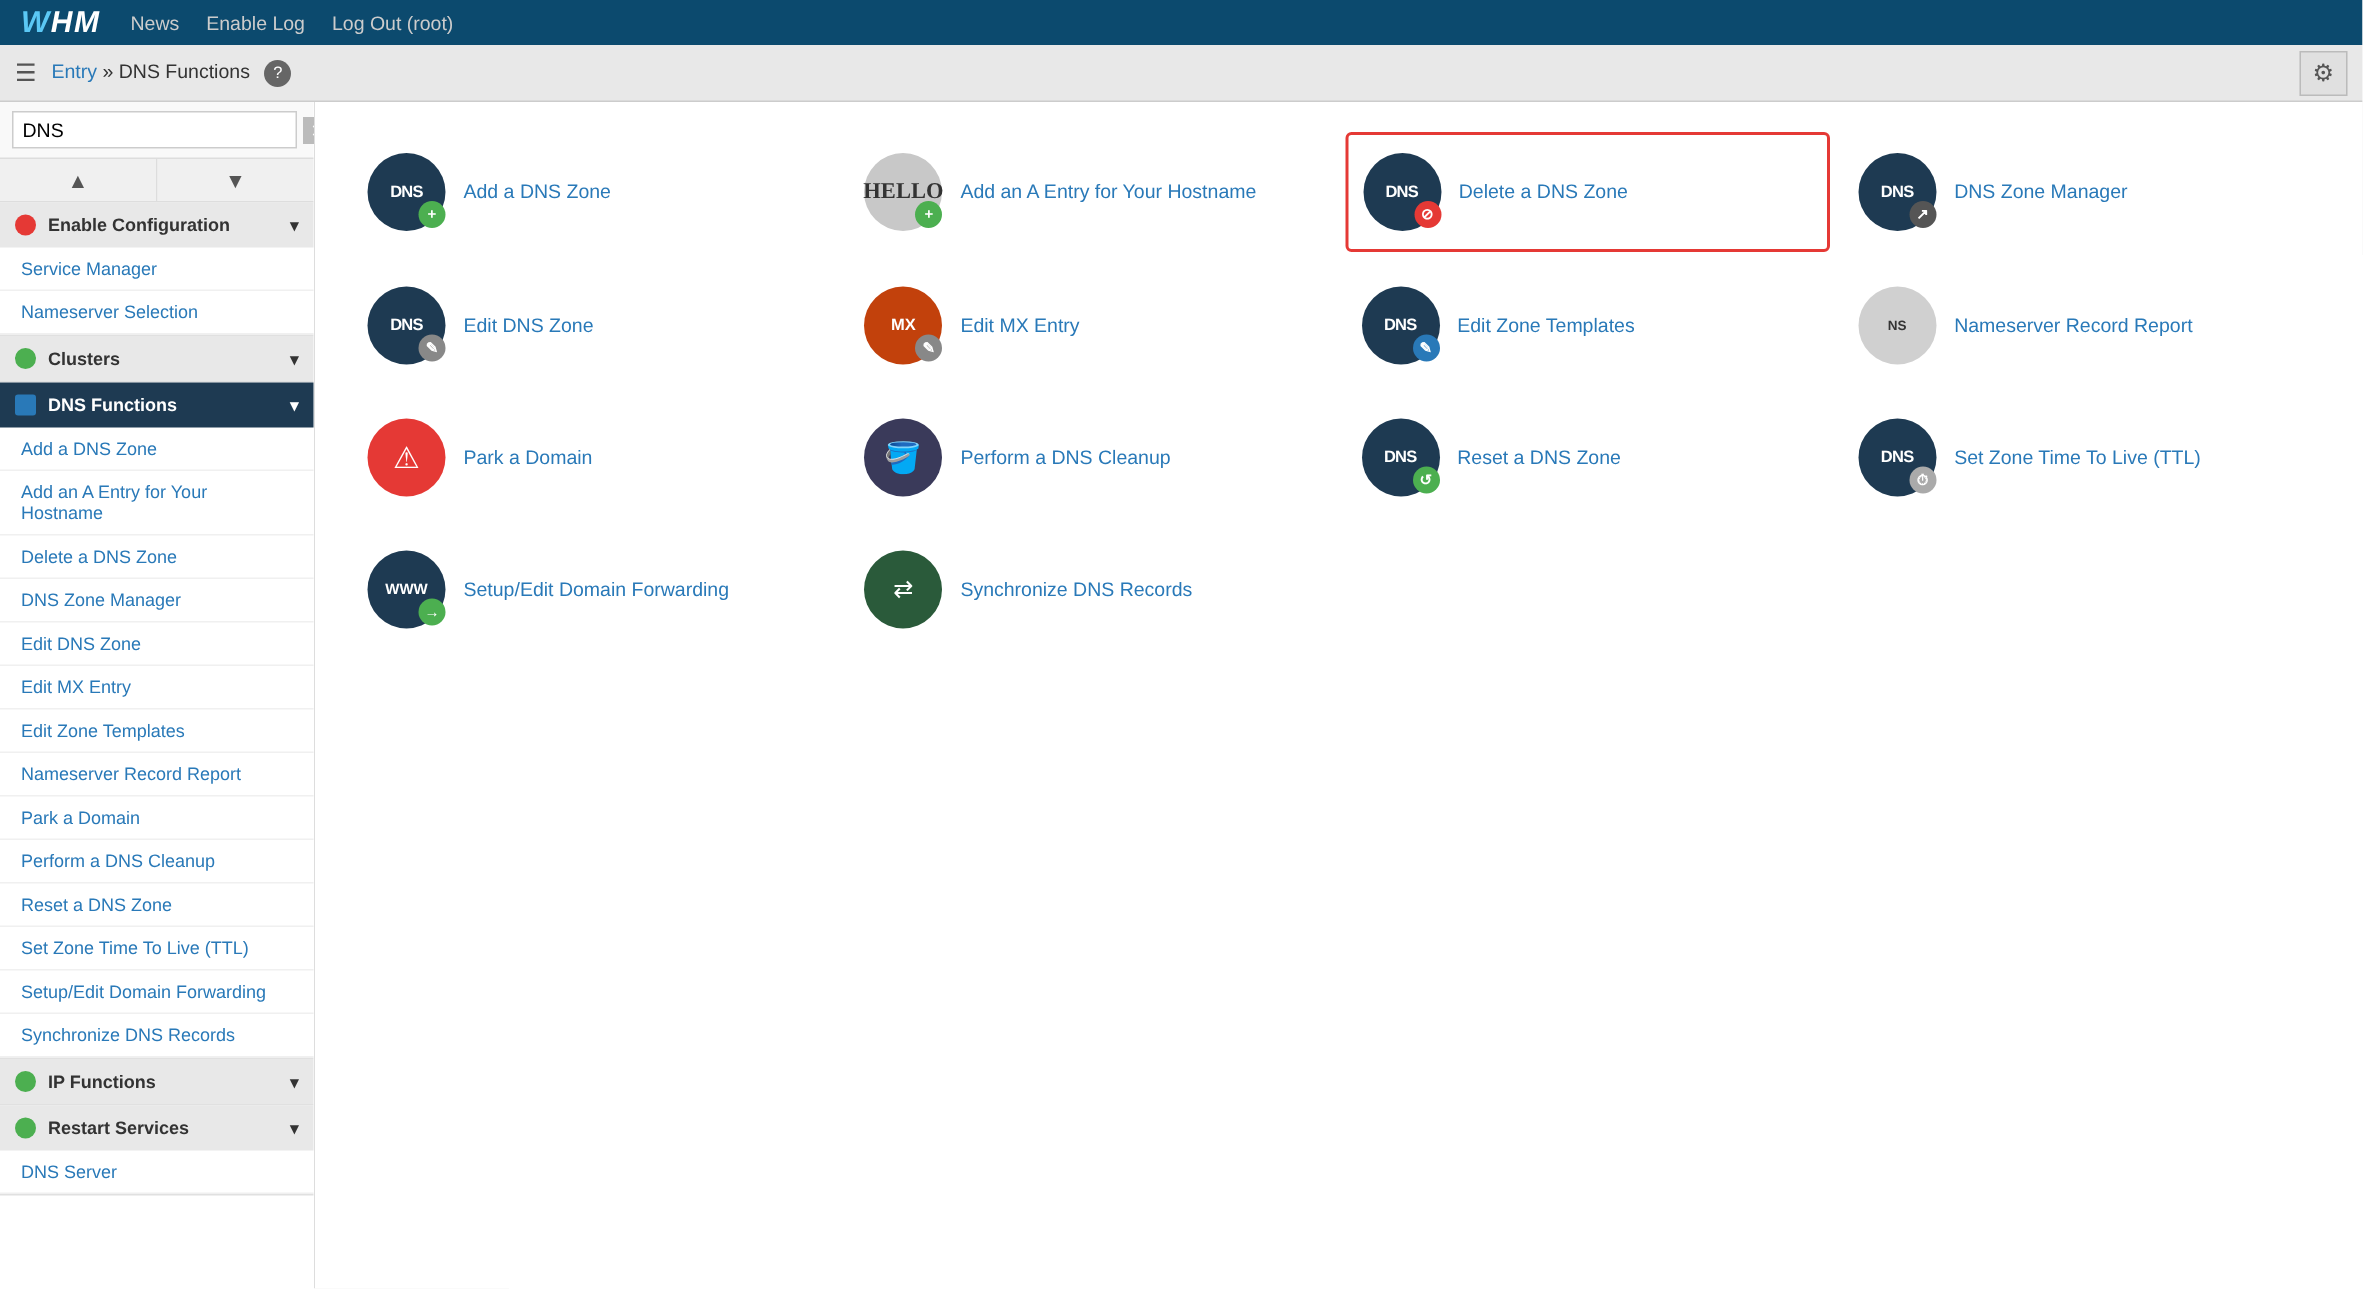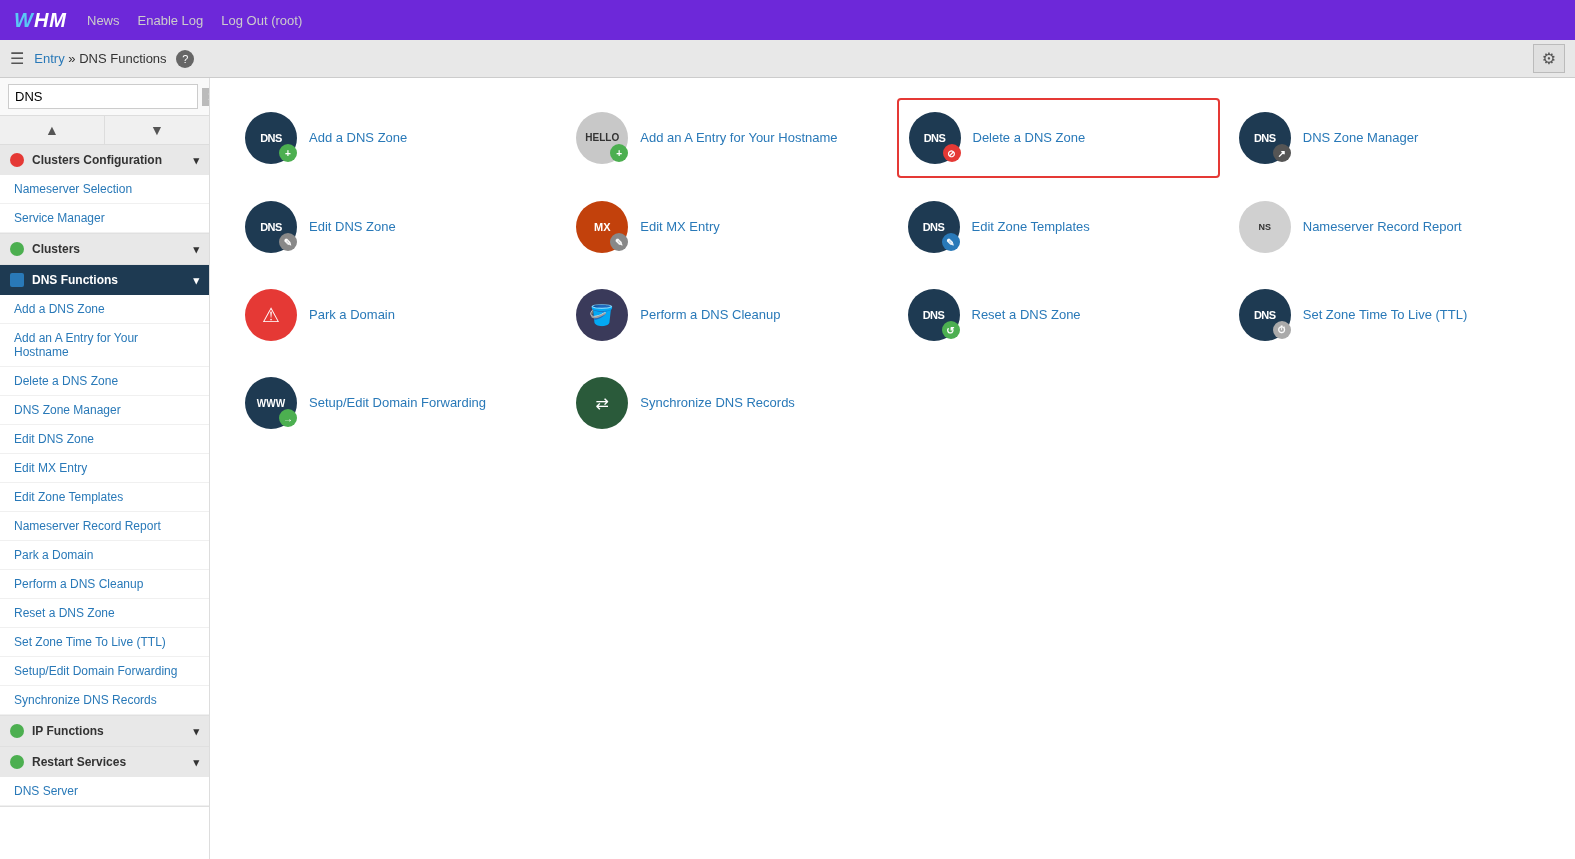--- a/index.html
+++ b/index.html
@@ -1,25 +1,25 @@
 <!DOCTYPE html>
 <html><head>
   <meta charset="utf-8">
   <style>
     * { box-sizing: border-box; margin: 0; padding: 0; }
     body { font-family: Arial, sans-serif; font-size: 13px; background: #f5f5f5; display: flex; flex-direction: column; height: 100vh; overflow: hidden; }
 
     
     .top-nav {
-      background: #6d28d9;
+      background: #0c4a6e;
       color: #fff;
       display: flex;
       align-items: center;
       padding: 0 14px;
-      height: 40px;
+      height: 30px;
       flex-shrink: 0;
     }
     .top-nav a {
       color: #ccc;
       text-decoration: none;
       margin-right: 18px;
       font-size: 13px;
     }
 
     
@@ -289,25 +289,25 @@
     </div>
 
     <div class="sidebar-arrows">
       <button>▲</button>
       <button>▼</button>
     </div>
 
     <div class="sidebar-section">
       <div class="sidebar-section-header light">
         <span class="icon-dot" style="background:#e53935;"></span>
-        <span>Clusters Configuration</span>
+        <span>Enable Configuration</span>
         <span class="chevron">▾</span>
       </div>
+      <div class="sidebar-item">Service Manager</div>
       <div class="sidebar-item">Nameserver Selection</div>
-      <div class="sidebar-item">Service Manager</div>
     </div>
 
     <div class="sidebar-section">
       <div class="sidebar-section-header light">
         <span class="icon-dot" style="background:#4caf50;"></span>
         <span>Clusters</span>
         <span class="chevron">▾</span>
       </div>
     </div>
 
@@ -358,21 +358,21 @@
       <div class="function-item">
         <div class="function-icon icon-dns">
           <span class="dns-text">DNS</span>
           <span class="icon-badge badge-green">+</span>
         </div>
         <span class="function-label">Add a DNS Zone</span>
       </div>
 
       <div class="function-item">
         <div class="function-icon icon-hello" style="background:#c8c8c8;">
-          <span style="font-size:10px;color:#333;font-weight:bold;text-align:left;line-height:1.2;">HELLO</span>
+          <span style="font-size:15px;color:#333;font-weight:bold;text-align:left;line-height:1.2;font-family:Liberation Serif, serif;">HELLO</span>
           <span class="icon-badge badge-green">+</span>
         </div>
         <span class="function-label">Add an A Entry for Your Hostname</span>
       </div>
 
       <div class="function-item highlighted">
         <div class="function-icon icon-dns-delete">
           <span class="dns-text">DNS</span>
           <span class="icon-badge badge-red">⊘</span>
         </div>

